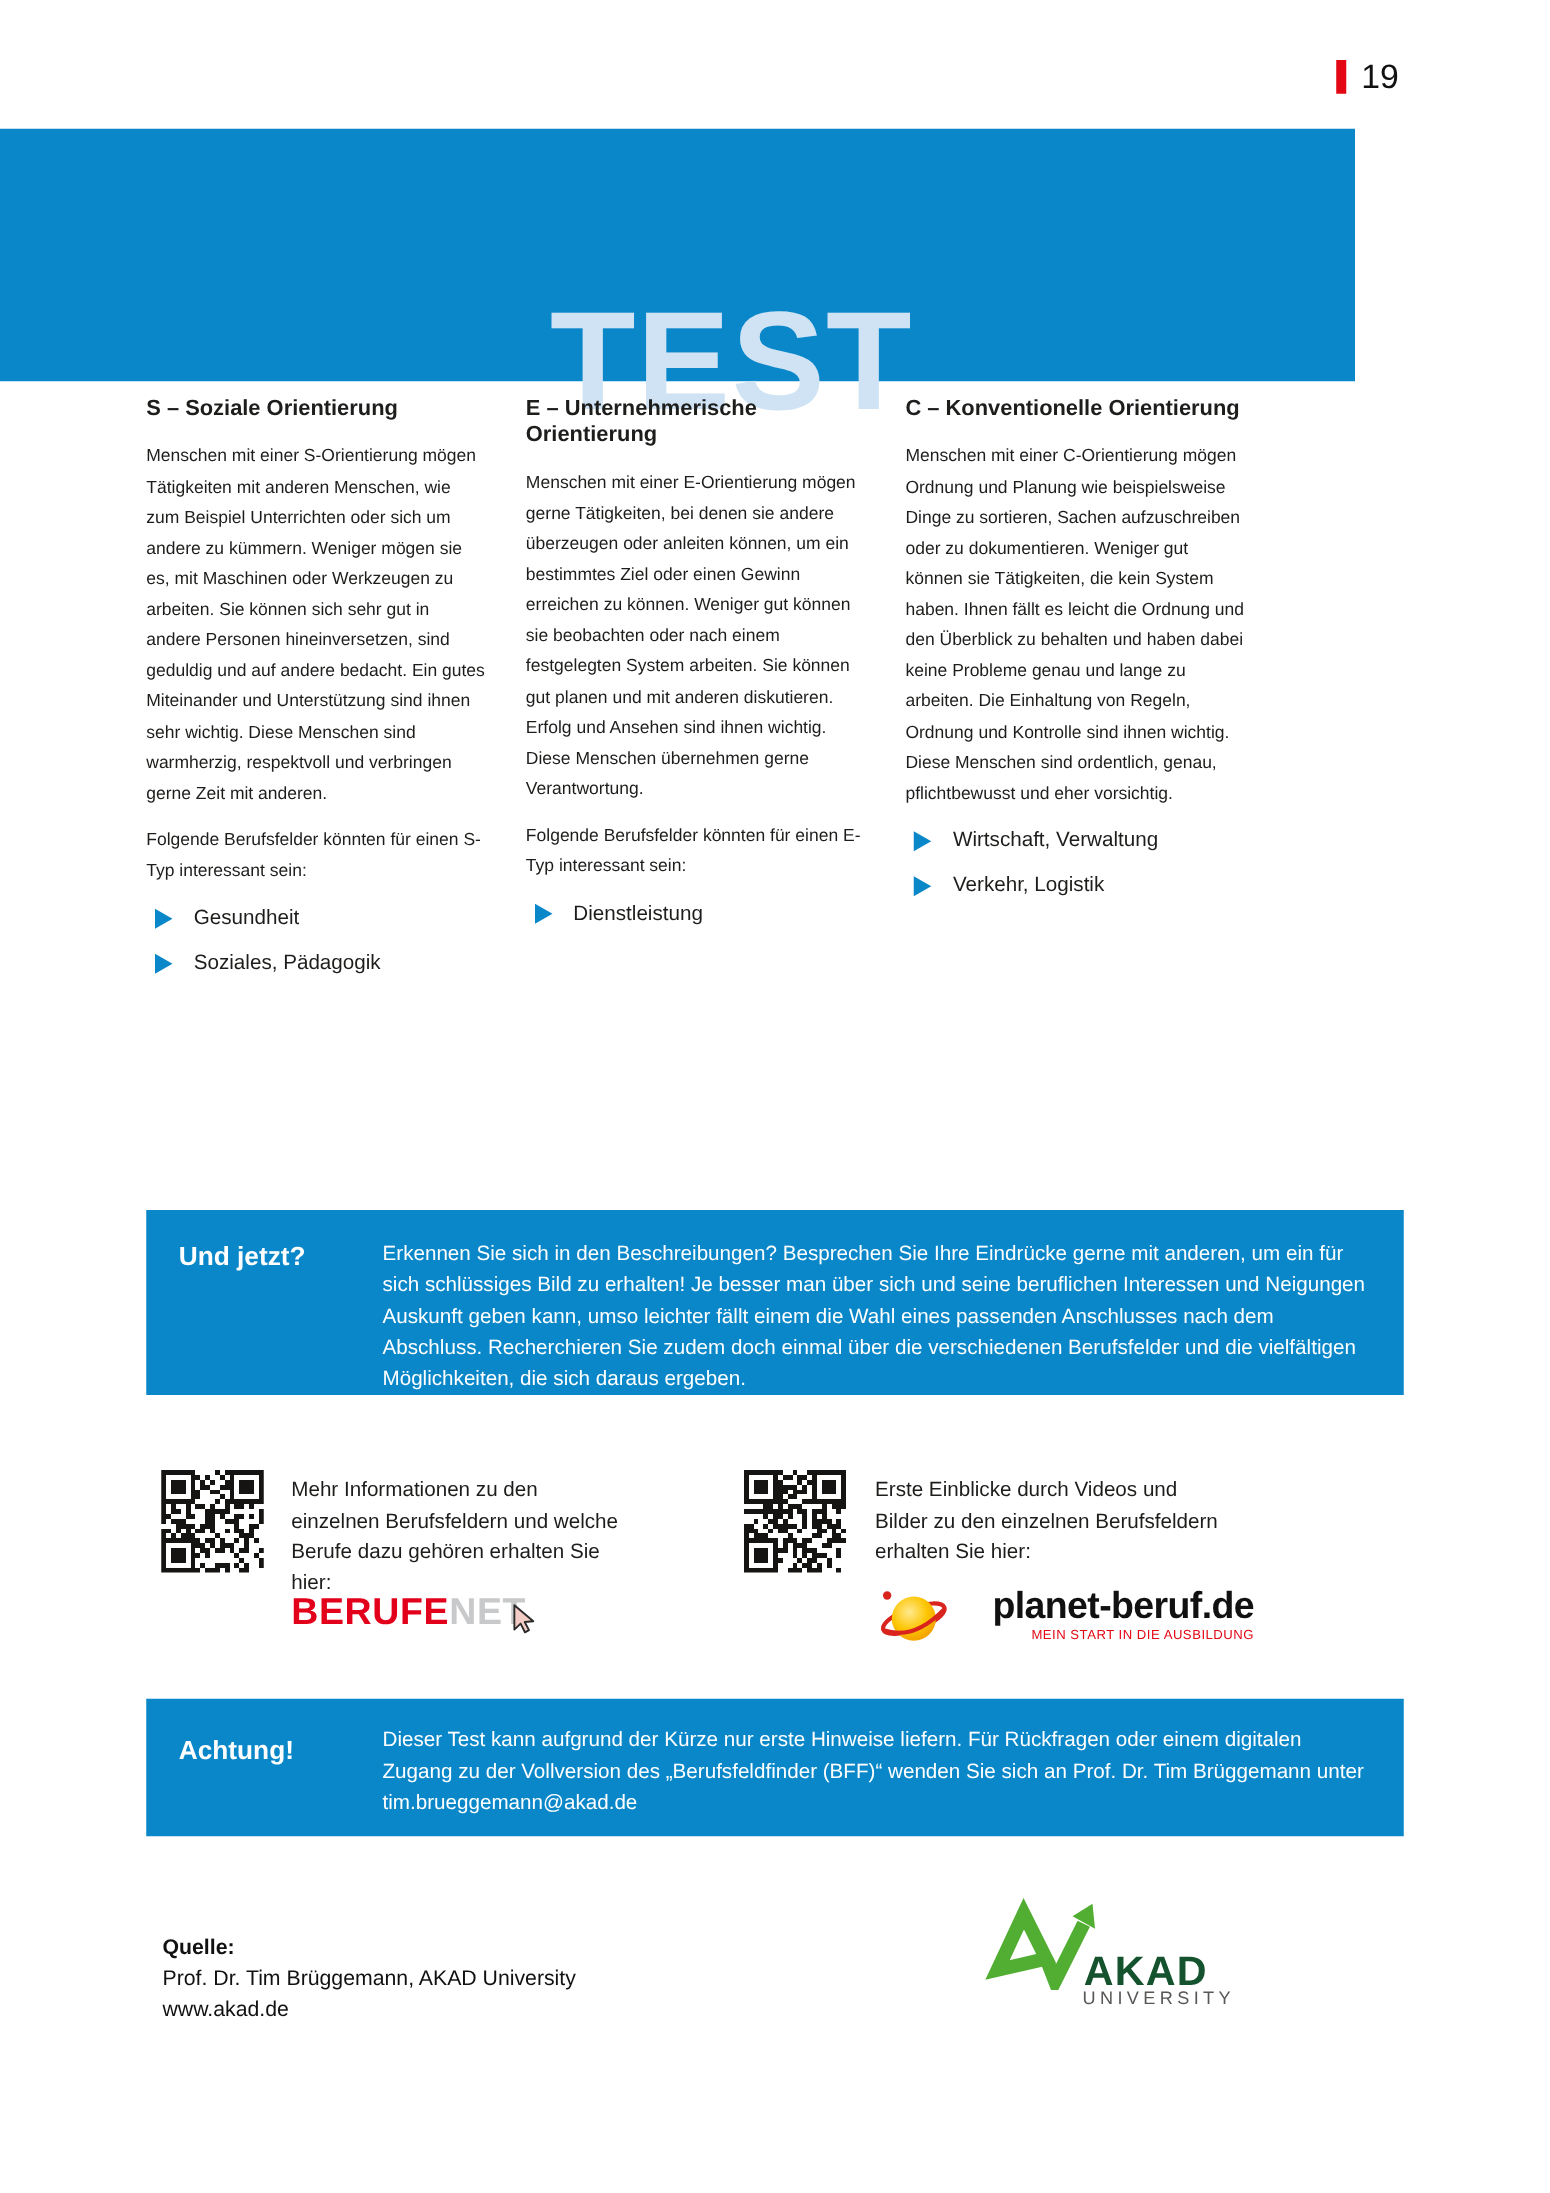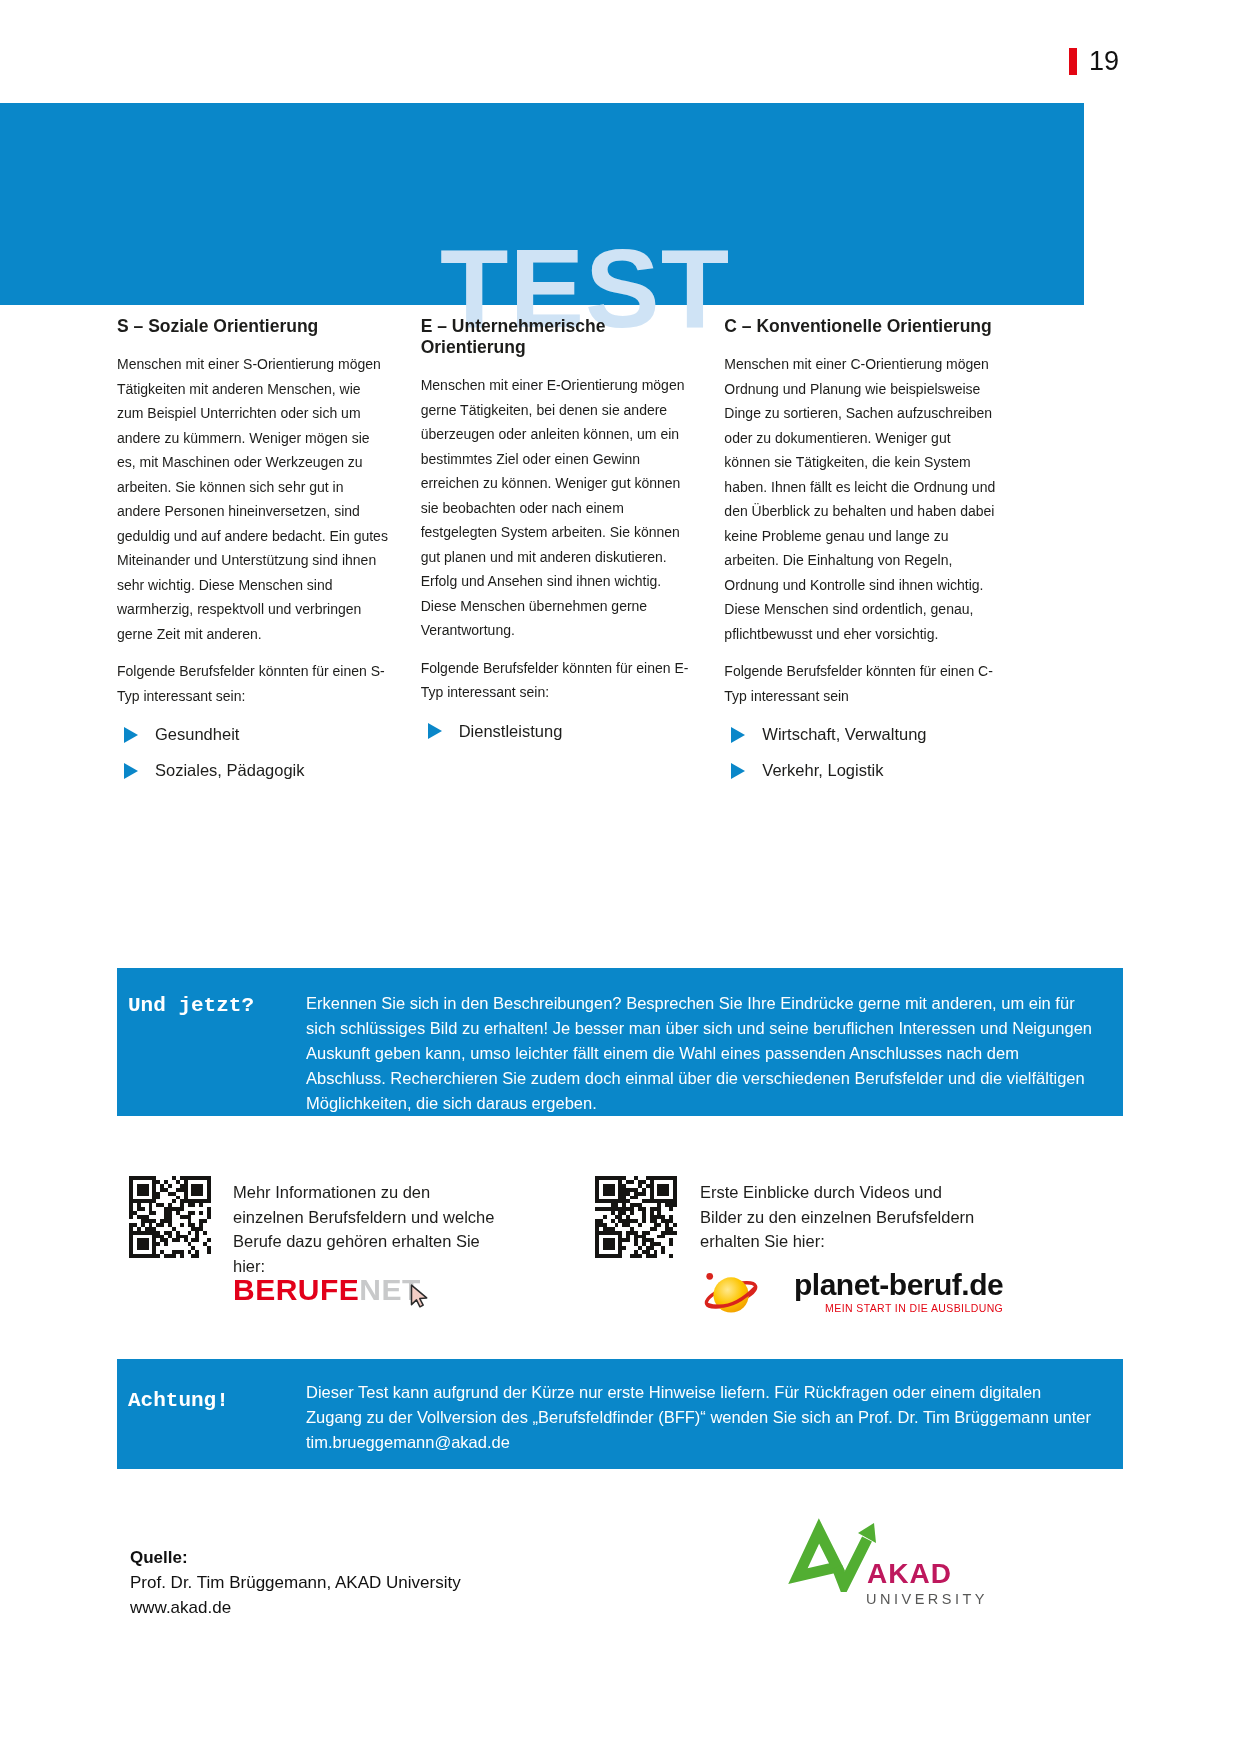--- a/index.html
+++ b/index.html
@@ -25,21 +25,21 @@
   .columns{position:absolute;left:117px;top:316px;width:880px;display:flex;gap:31px;}
   .col{width:273px;}
   .col h3{font-size:17.5px;font-weight:bold;margin:0 0 15px 0;color:var(--ink);}
   .col p{margin:0 0 13px 0;font-size:14px;line-height:24.5px;}
   .bullet{display:flex;align-items:center;gap:17px;margin:17px 0 0 7px;font-size:16.5px;}
   .tri{flex:0 0 auto;width:0;height:0;border-left:14px solid var(--blue);border-top:8.5px solid transparent;border-bottom:8.5px solid transparent;}
   
   .box{position:absolute;left:117px;width:1006px;background:var(--blue);color:#fff;}
   .box.und-jetzt{top:968px;height:148px;}
   .box.achtung{top:1359px;height:110px;}
-  .box-label{position:absolute;left:11px;top:26px;font-size:21px;font-weight:bold;font-family:Liberation Mono, monospace;}
+  .box-label{position:absolute;left:26px;top:26px;font-size:21px;font-weight:bold;}
   .box.achtung .box-label{top:30px;}
   .box-text{position:absolute;left:189px;top:23px;width:790px;font-size:16.5px;line-height:25px;}
   .box.achtung .box-text{top:21px;}
   
   .qr{position:absolute;width:82px;height:82px;top:1176px;}
   .qr svg{width:82px;height:82px;display:block;}
   .qr.qr1{left:129px;}
   .qr.qr2{left:595px;}
   .link-text{position:absolute;top:1180px;font-size:16.5px;line-height:24.5px;}
   .link-text.t1{left:233px;width:268px;}
@@ -53,21 +53,21 @@
   .planet-logo{position:absolute;left:704px;top:1268px;display:flex;align-items:flex-start;gap:32px;}
   .planet-ball{width:56px;height:52px;flex:0 0 auto;}
   .planet-texts{margin-left:2px;margin-top:2px;}
   .planet-title{font-size:30px;font-weight:bold;letter-spacing:-0.5px;color:#111;line-height:30px;}
   .planet-sub{font-size:10.5px;font-weight:normal;color:#e30613;text-align:right;letter-spacing:0.4px;margin-top:2px;}
   
   .source{position:absolute;left:130px;top:1545px;font-size:17px;line-height:25px;color:#111;}
   .source .lbl{font-weight:bold;}
   .akad-logo{position:absolute;left:788px;top:1518px;width:230px;height:95px;}
   .akad-mark{position:absolute;left:0;top:0;width:100px;height:74px;}
-  .akad-name{position:absolute;left:79px;top:40px;font-size:28px;font-weight:bold;color:#be185d;letter-spacing:1px;}
+  .akad-name{position:absolute;left:79px;top:40px;font-size:33px;font-weight:bold;color:#14532d;letter-spacing:1px;}
   .akad-sub{position:absolute;left:78px;top:73px;font-size:14.5px;color:#575756;letter-spacing:3.5px;}
 </style>
 </head>
 <body>
 
 <div class="header">
   <span class="page-red-bar"></span>
   <span class="page-number">19</span>
 </div>
 
@@ -97,21 +97,20 @@
     <p>Folgende Berufsfelder könnten für einen E-Typ interessant sein:</p>
     <div class="bullet">
       <span class="tri"></span>
       <span>Dienstleistung</span>
     </div>
   </section>
 
   <section class="col">
     <h3>C – Konventionelle Orientierung</h3>
     <p>Menschen mit einer C-Orientierung mögen Ordnung und Planung wie beispielsweise Dinge zu sortieren, Sachen aufzuschreiben oder zu dokumentieren. Weniger gut können sie Tätigkeiten, die kein System haben. Ihnen fällt es leicht die Ordnung und den Überblick zu behalten und haben dabei keine Probleme genau und lange zu arbeiten. Die Einhaltung von Regeln, Ordnung und Kontrolle sind ihnen wichtig. Diese Menschen sind ordentlich, genau, pflichtbewusst und eher vorsichtig.</p>
-    <p>Folgende Berufsfelder könnten für einen C-Typ interessant sein</p>
     <div class="bullet">
       <span class="tri"></span>
       <span>Wirtschaft, Verwaltung</span>
     </div>
     <div class="bullet">
       <span class="tri"></span>
       <span>Verkehr, Logistik</span>
     </div>
   </section>
 

